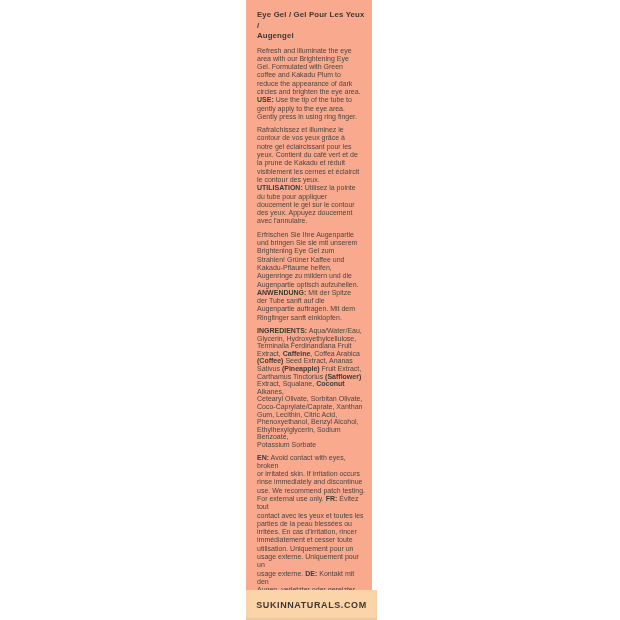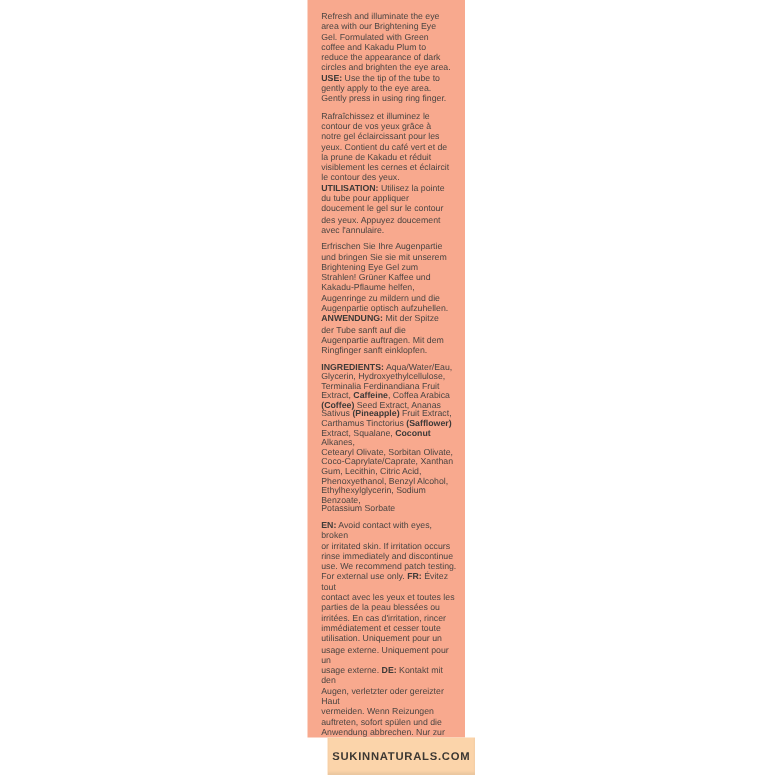--- a/index.html
+++ b/index.html
@@ -5,31 +5,33 @@
   html,body{margin:0;padding:0;background:#ffffff;}
   .stage{position:relative;width:620px;height:620px;background:#ffffff;overflow:hidden;
          font-family:"Liberation Sans",sans-serif;}
   .panel{position:absolute;left:246px;top:0;width:126px;height:590px;background:#f8a98e;overflow:hidden;}
   .panel-inner{padding:10px 5px 0 11px;}
   .title{margin:0 0 5px 0;font-size:7.8px;line-height:10.5px;font-weight:bold;color:#3e3a38;
          letter-spacing:.15px;white-space:pre-line;}
   .para{margin:0 0 5px 0;font-size:7px;line-height:8.3px;color:#4c4643;letter-spacing:0;}
   .para.tight{line-height:7.6px;}
   .para b{color:#3e3a38;}
-  .footer-band{position:absolute;left:246px;top:590px;width:118px;height:30px;background:#fbd4aa;
+  .footer-band{position:absolute;left:246px;top:590px;width:131px;height:30px;background:#fbd4aa;
                display:flex;align-items:center;justify-content:center;
-               box-shadow:inset 0 -2px 2px rgba(90,80,65,.10);margin-left:16px;}
+               box-shadow:inset 0 -2px 2px rgba(90,80,65,.10);}
   .footer-url{font-size:9px;font-weight:bold;letter-spacing:.6px;color:#3d3833;}
 </style>
 </head>
 <body>
 
 <div class="stage">
   <div class="panel">
     <div class="panel-inner">
+      <h1 class="title">Eye Gel / Gel Pour Les Yeux /
+Augengel</h1>
       <div>
           <div class="para">Refresh and illuminate the eye<br>area with our Brightening Eye<br>Gel. Formulated with Green<br>coffee and Kakadu Plum to<br>reduce the appearance of dark<br>circles and brighten the eye area.<br><b>USE:</b> Use the tip of the tube to<br>gently apply to the eye area.<br>Gently press in using ring finger.</div>
           <div class="para">Rafraîchissez et illuminez le<br>contour de vos yeux grâce à<br>notre gel éclaircissant pour les<br>yeux. Contient du café vert et de<br>la prune de Kakadu et réduit<br>visiblement les cernes et éclaircit<br>le contour des yeux.<br><b>UTILISATION:</b> Utilisez la pointe<br>du tube pour appliquer<br>doucement le gel sur le contour<br>des yeux. Appuyez doucement<br>avec l'annulaire.</div>
           <div class="para">Erfrischen Sie Ihre Augenpartie<br>und bringen Sie sie mit unserem<br>Brightening Eye Gel zum<br>Strahlen! Grüner Kaffee und<br>Kakadu-Pflaume helfen,<br>Augenringe zu mildern und die<br>Augenpartie optisch aufzuhellen.<br><b>ANWENDUNG:</b> Mit der Spitze<br>der Tube sanft auf die<br>Augenpartie auftragen. Mit dem<br>Ringfinger sanft einklopfen.</div>
           <div class="para tight"><b>INGREDIENTS:</b> Aqua/Water/Eau,<br>Glycerin, Hydroxyethylcellulose,<br>Terminalia Ferdinandiana Fruit<br>Extract, <b>Caffeine</b>, Coffea Arabica<br><b>(Coffee)</b> Seed Extract, Ananas<br>Sativus <b>(Pineapple)</b> Fruit Extract,<br>Carthamus Tinctorius <b>(Safflower)</b><br>Extract, Squalane, <b>Coconut</b> Alkanes,<br>Cetearyl Olivate, Sorbitan Olivate,<br>Coco-Caprylate/Caprate, Xanthan<br>Gum, Lecithin, Citric Acid,<br>Phenoxyethanol, Benzyl Alcohol,<br>Ethylhexylglycerin, Sodium Benzoate,<br>Potassium Sorbate</div>
           <div class="para"><b>EN:</b> Avoid contact with eyes, broken<br>or irritated skin. If irritation occurs<br>rinse immediately and discontinue<br>use. We recommend patch testing.<br>For external use only. <b>FR:</b> Évitez tout<br>contact avec les yeux et toutes les<br>parties de la peau blessées ou<br>irritées. En cas d'irritation, rincer<br>immédiatement et cesser toute<br>utilisation. Uniquement pour un<br>usage externe. Uniquement pour un<br>usage externe. <b>DE:</b> Kontakt mit den<br>Augen, verletzter oder gereizter Haut<br>vermeiden. Wenn Reizungen<br>auftreten, sofort spülen und die<br>Anwendung abbrechen. Nur zur<br>äußerlichen Anwendung.</div>
         </div>
     </div>
   </div>
   <div class="footer-band">

